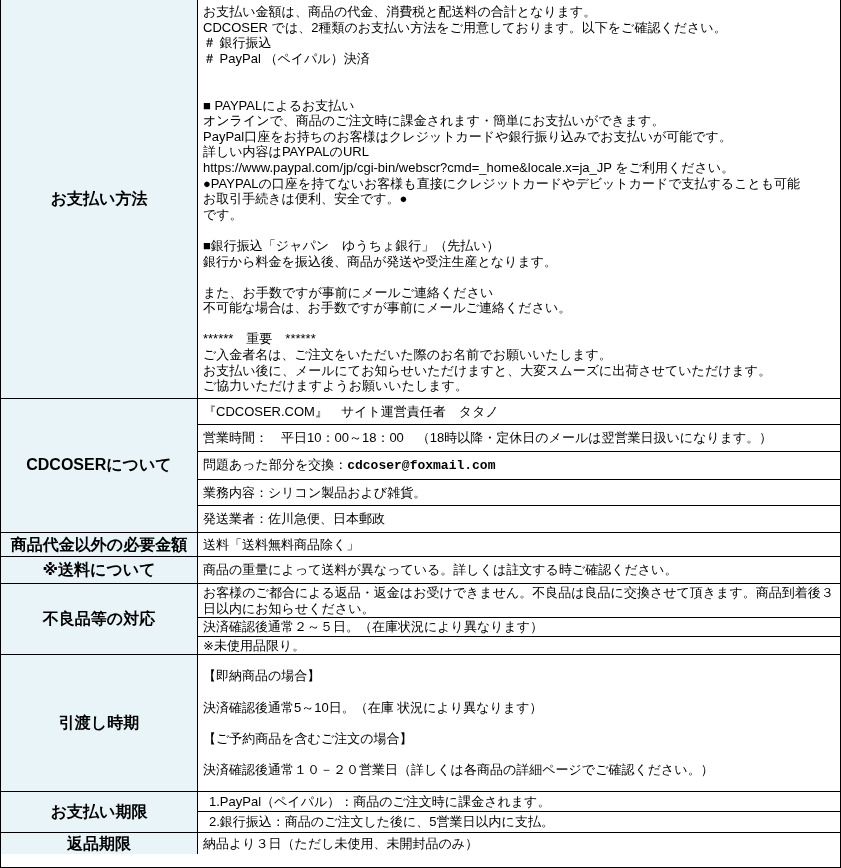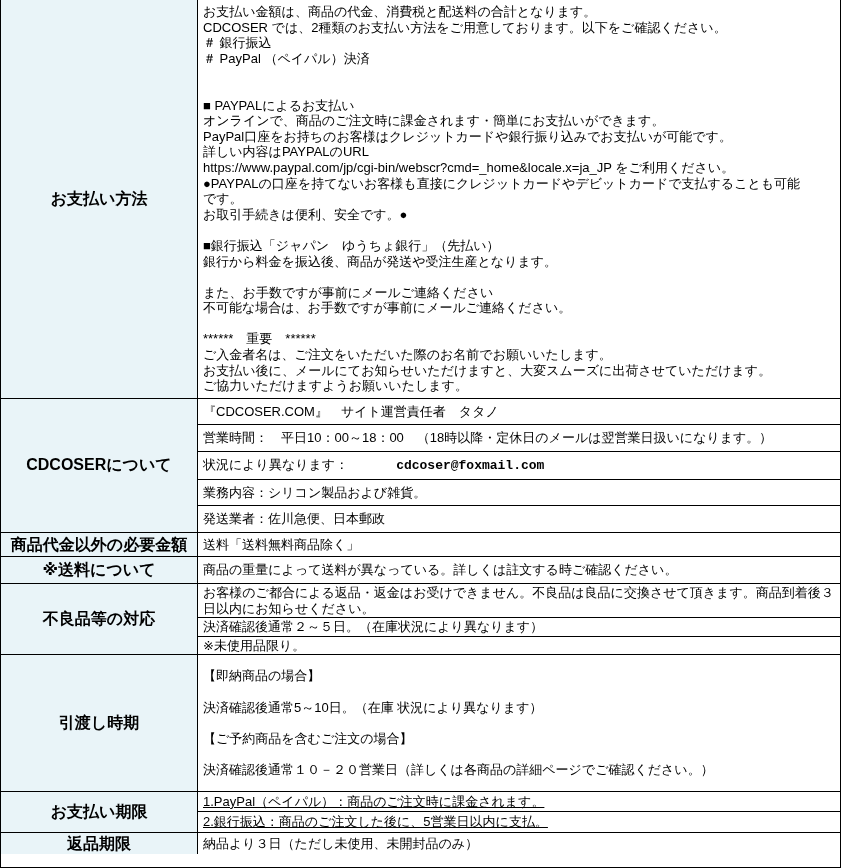--- a/index.html
+++ b/index.html
@@ -46,30 +46,30 @@
     display: flex;
     flex-direction: column;
   }
   .sub-cell { padding: 4px 5px; }
   .sub-cell + .sub-cell { border-top: 1px solid var(--border-color, #000); }
   .line {
     font-size: 13px;
     line-height: 15.6px;
     overflow-wrap: break-word;
   }
-  .bold { font-weight: bold; margin-left: 48px; }
+  .bold { font-weight: bold; }
   .mono { font-family: "Liberation Mono", "DejaVu Sans Mono", monospace; }
 
   
   [data-name="table-row-about"] .sub-cell { padding: 5px 5px; }
   [data-name="table-row-extra-fees"] .sub-cell { padding: 4px 5px; }
   [data-name="table-row-shipping-note"] .sub-cell { padding: 5px 5px; }
   [data-name="table-row-defects"] .sub-cell { padding: 1px 5px; }
   [data-name="table-row-delivery-time"] .sub-cell { padding: 13px 5px; }
-  [data-name="table-row-payment-deadline"] .sub-cell { padding: 2px 5px; text-decoration: underline; }
+  [data-name="table-row-payment-deadline"] .sub-cell { padding: 2px 11px; }
   [data-name="table-row-return-deadline"] .sub-cell { padding: 3px 5px; }
 </style>
 </head>
 <body>
 
 <div class="page" data-name="shop-policy-page">
   <div class="shop-table" data-name="shop-info-table">
       <div class="main-row" data-name="table-row-payment-method">
         <div class="header-cell" data-name="row-header-payment-method">お支払い方法</div>
         <div class="content-cell" data-name="row-content-payment-method">
@@ -79,22 +79,22 @@
             <div class="line" data-name="text-line">＃ 銀行振込</div>
             <div class="line" data-name="text-line">＃ PayPal （ペイパル）決済</div>
             <div class="line" data-name="blank-line">&nbsp;</div>
             <div class="line" data-name="blank-line">&nbsp;</div>
             <div class="line" data-name="text-line">■ PAYPALによるお支払い</div>
             <div class="line" data-name="text-line">オンラインで、商品のご注文時に課金されます・簡単にお支払いができます。</div>
             <div class="line" data-name="text-line">PayPal口座をお持ちのお客様はクレジットカードや銀行振り込みでお支払いが可能です。</div>
             <div class="line" data-name="text-line">詳しい内容はPAYPALのURL</div>
             <div class="line" data-name="text-line">https://www.paypal.com/jp/cgi-bin/webscr?cmd=_home&amp;locale.x=ja_JP をご利用ください。</div>
             <div class="line" data-name="text-line">●PAYPALの口座を持てないお客様も直接にクレジットカードやデビットカードで支払することも可能</div>
+            <div class="line" data-name="text-line">お取引手続きは便利、安全です。●</div>
             <div class="line" data-name="text-line">です。</div>
-            <div class="line" data-name="text-line">お取引手続きは便利、安全です。●</div>
             <div class="line" data-name="blank-line">&nbsp;</div>
             <div class="line" data-name="text-line">■銀行振込「ジャパン　ゆうちょ銀行」（先払い）</div>
             <div class="line" data-name="text-line">銀行から料金を振込後、商品が発送や受注生産となります。</div>
             <div class="line" data-name="blank-line">&nbsp;</div>
             <div class="line" data-name="text-line">また、お手数ですが事前にメールご連絡ください</div>
             <div class="line" data-name="text-line">不可能な場合は、お手数ですが事前にメールご連絡ください。</div>
             <div class="line" data-name="blank-line">&nbsp;</div>
             <div class="line" data-name="text-line">******　重要　******</div>
             <div class="line" data-name="text-line">ご入金者名は、ご注文をいただいた際のお名前でお願いいたします。</div>
             <div class="line" data-name="text-line">お支払い後に、メールにてお知らせいただけますと、大変スムーズに出荷させていただけます。</div>
@@ -105,21 +105,21 @@
       <div class="main-row" data-name="table-row-about">
         <div class="header-cell" data-name="row-header-about">CDCOSERについて</div>
         <div class="content-cell" data-name="row-content-about">
           <div class="sub-cell" data-name="sub-cell-about-0">
             <div class="line" data-name="text-line">『CDCOSER.COM』　サイト運営責任者　タタノ</div>
           </div>
           <div class="sub-cell" data-name="sub-cell-about-1">
             <div class="line" data-name="text-line">営業時間：　平日10：00～18：00　（18時以降・定休日のメールは翌営業日扱いになります。）</div>
           </div>
           <div class="sub-cell" data-name="sub-cell-about-2">
-            <div class="line" data-name="text-line"><span data-name="text-segment">状況により異なります：</span><span class="bold mono" data-name="contact-email">cdcoser@foxmail.com</span></div>
+            <div class="line" data-name="text-line"><span data-name="text-segment">問題あった部分を交換：</span><span class="bold mono" data-name="contact-email">cdcoser@foxmail.com</span></div>
           </div>
           <div class="sub-cell" data-name="sub-cell-about-3">
             <div class="line" data-name="text-line">業務内容：シリコン製品および雑貨。</div>
           </div>
           <div class="sub-cell" data-name="sub-cell-about-4">
             <div class="line" data-name="text-line">発送業者：佐川急便、日本郵政</div>
           </div>
         </div>
       </div>
       <div class="main-row" data-name="table-row-extra-fees">

